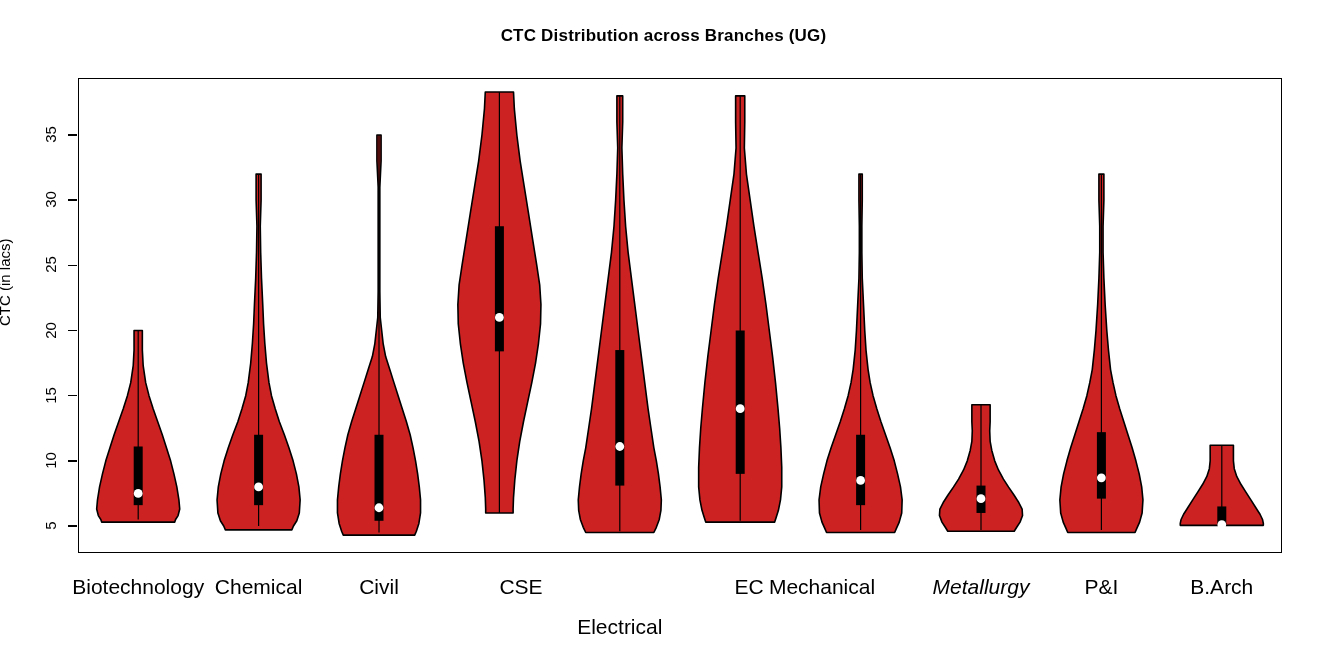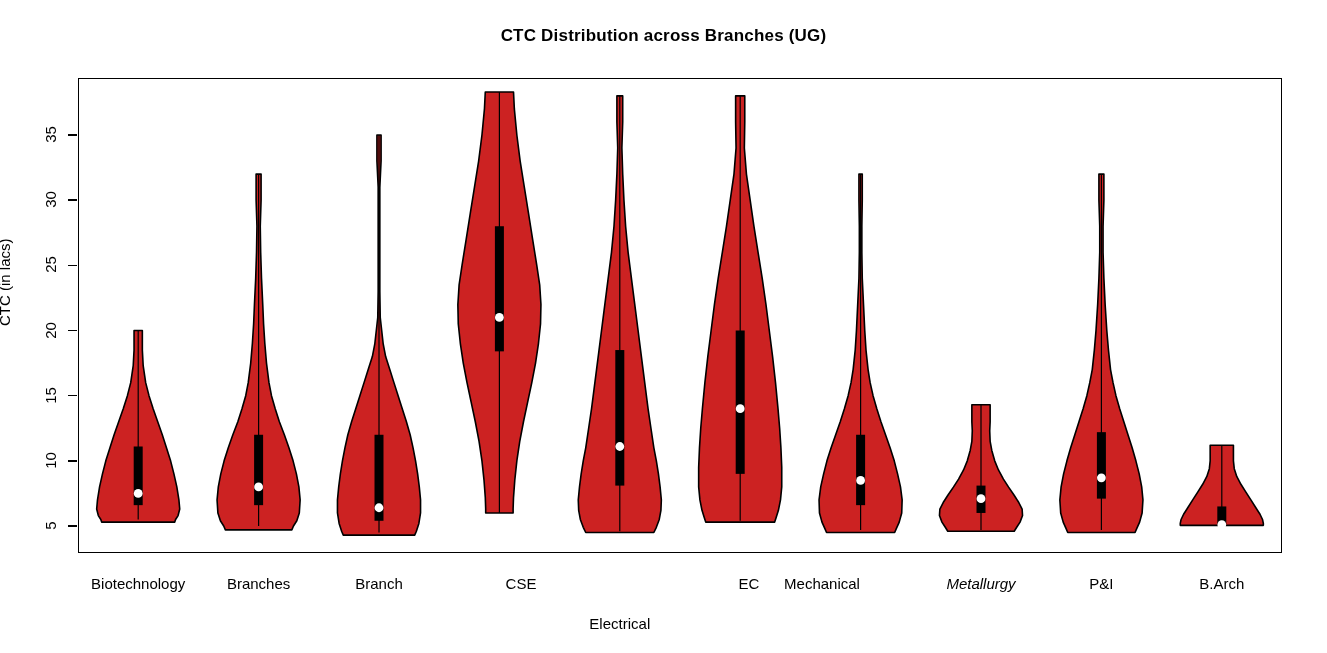--- a/index.html
+++ b/index.html
@@ -33,21 +33,21 @@
 
   svg.violins{position:absolute;left:0;top:0;width:1327px;height:653px;overflow:visible;}
 
   .ytick-label{
     position:absolute;font-size:15px;white-space:nowrap;
     transform-origin:center center;
   }
   .ytick-mark{position:absolute;background:#000;height:1.5px;width:9px;left:68px;}
 
   .xtick-label{
-    position:absolute;top:575px;font-size:15px;text-align:center;
+    position:absolute;top:575px;font-size:21px;text-align:center;
     transform:translateX(-50%);white-space:nowrap;
   }
 </style>
 </head>
 <body>
 
 <div id="chart-root">
 
   <div class="chart-title">CTC Distribution across Branches (UG)</div>
 
@@ -66,22 +66,22 @@
       <div class="ytick-label" style="left: 40px; top: 321.5px; width: 20px; text-align: center; transform: rotate(-90deg);">20</div>
       <div class="ytick-mark" style="top: 264.583px;"></div>
       <div class="ytick-label" style="left: 40px; top: 256.333px; width: 20px; text-align: center; transform: rotate(-90deg);">25</div>
       <div class="ytick-mark" style="top: 199.417px;"></div>
       <div class="ytick-label" style="left: 40px; top: 191.167px; width: 20px; text-align: center; transform: rotate(-90deg);">30</div>
       <div class="ytick-mark" style="top: 134.25px;"></div>
       <div class="ytick-label" style="left: 40px; top: 126px; width: 20px; text-align: center; transform: rotate(-90deg);">35</div>
     </div>
   <div id="x-ticks">
       <div class="xtick-label" style="left: 138.2px;">Biotechnology</div>
-      <div class="xtick-label" style="left: 258.6px;">Branches</div>
-      <div class="xtick-label" style="left: 379px;">Branch</div>
+      <div class="xtick-label" style="left: 258.6px;">Chemical</div>
+      <div class="xtick-label" style="left: 379px;">Civil</div>
       <div class="xtick-label" style="left: 521px;">CSE</div>
       <div class="xtick-label" style="left: 619.8px; margin-top: 40px;">Electrical</div>
       <div class="xtick-label" style="left: 749px;">EC</div>
       <div class="xtick-label" style="left: 822px;">Mechanical</div>
       <div class="xtick-label" style="left: 981px; font-style: italic;">Metallurgy</div>
       <div class="xtick-label" style="left: 1101.4px;">P&amp;I</div>
       <div class="xtick-label" style="left: 1221.8px;">B.Arch</div>
     </div>
 
   <svg class="violins" id="violin-layer" width="1327" height="653" viewBox="0 0 1327 653">

